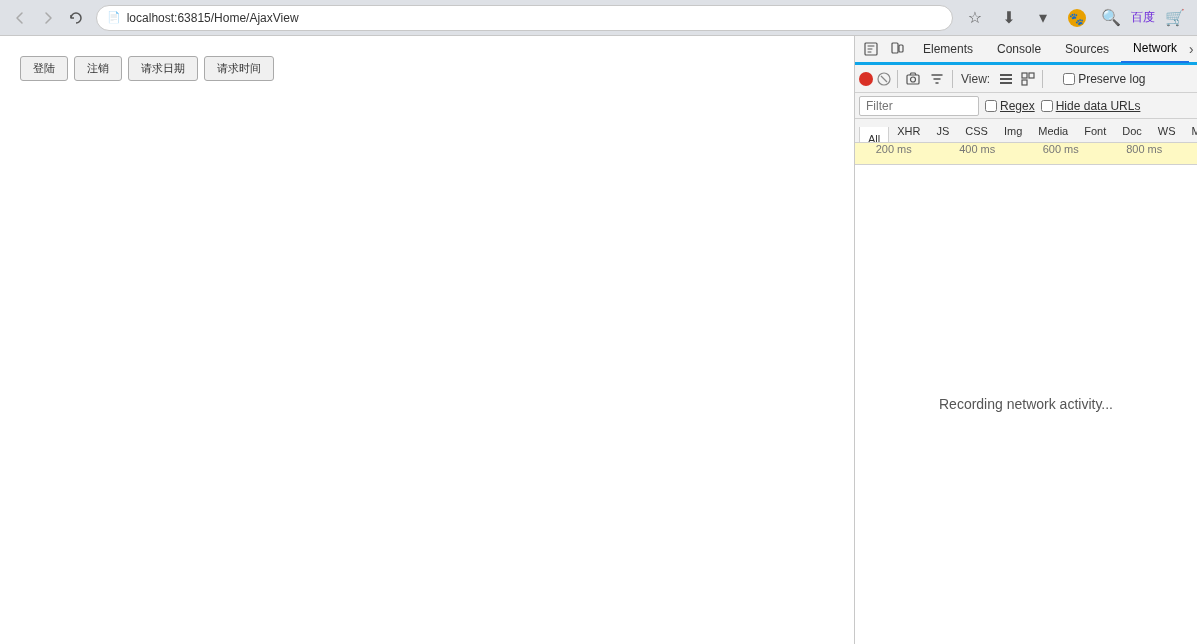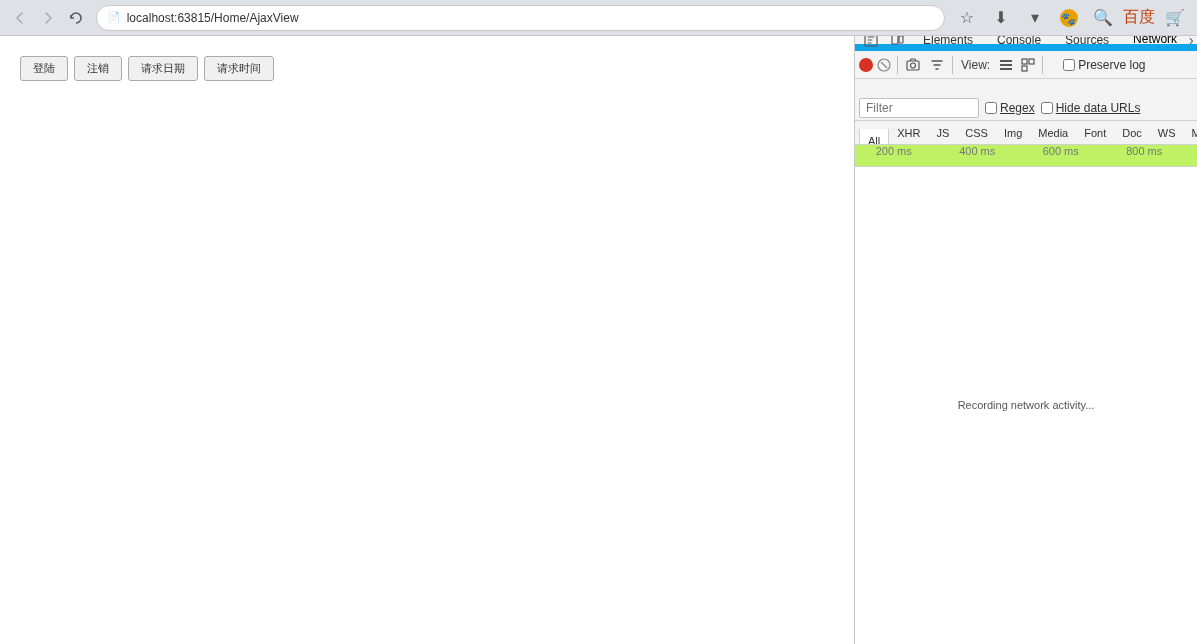--- a/index.html
+++ b/index.html
@@ -39,21 +39,21 @@
     }
     .address-bar .lock-icon { color: #666; font-size: 11px; }
     .browser-actions { display: flex; gap: 6px; align-items: center; }
     .browser-action-btn {
       width: 28px; height: 28px;
       background: none; border: none; cursor: pointer;
       display: flex; align-items: center; justify-content: center;
       border-radius: 50%;
       font-size: 16px; color: #555;
     }
-    .baidu-text { font-size: 16px; color: #c2410c; }
+    .baidu-text { font-size: 12px; color: #6d28d9; }
 
     
     .main-area {
       flex: 1;
       display: flex;
       overflow: hidden;
     }
 
     
     .page-content {
@@ -81,23 +81,23 @@
     .devtools {
       flex: 1;
       display: flex;
       flex-direction: column;
       background: #f3f3f3;
       min-width: 340px;
     }
 
     
     .devtools-top-toolbar {
-      height: 15px;
+      height: 29px;
       background: #f3f3f3;
-      border-bottom: 7px solid #0ea5e9;
+      border-bottom: 3px solid #0ea5e9;
       display: flex;
       align-items: center;
       padding: 0 4px;
       gap: 2px;
     }
     .devtools-icon-btn {
       width: 24px; height: 24px;
       background: none; border: none; cursor: pointer;
       display: flex; align-items: center; justify-content: center;
       border-radius: 2px;
@@ -188,21 +188,20 @@
 
     
     .filter-bar {
       height: 26px;
       background: #f3f3f3;
       border-bottom: 1px solid #d0d0d0;
       display: flex;
       align-items: center;
       padding: 0 4px;
       gap: 6px;
-      margin-top: 16px;
     }
     .filter-input {
       height: 20px;
       width: 120px;
       border: 1px solid #c0c0c0;
       border-radius: 2px;
       padding: 0 6px;
       font-size: 12px;
       background: white;
     }
@@ -244,21 +243,21 @@
     .resource-tab.active {
       background: white;
       border-left: 1px solid #d0d0d0;
       border-right: 1px solid #d0d0d0;
       margin-top: 16px;
     }
 
     
     .timeline-header {
       height: 22px;
-      background: #bef264;
+      background: #fef9c3;
       border-bottom: 1px solid #d0d0d0;
       display: flex;
       align-items: center;
       padding: 0 4px;
       font-size: 11px;
       color: #777;
     }
     .timeline-label {
       position: absolute;
       font-size: 11px;
@@ -272,21 +271,21 @@
       display: flex;
       flex-direction: column;
       align-items: center;
       justify-content: center;
       overflow: hidden;
       position: relative;
     }
     .recording-message {
       text-align: center;
       color: #555;
-      font-size: 11px;
+      font-size: 14px;
       line-height: 1.8;
     }
     .recording-message .f5 {
       font-weight: bold;
       color: #333;
     }
   </style>
 </head>
 <body>
 

